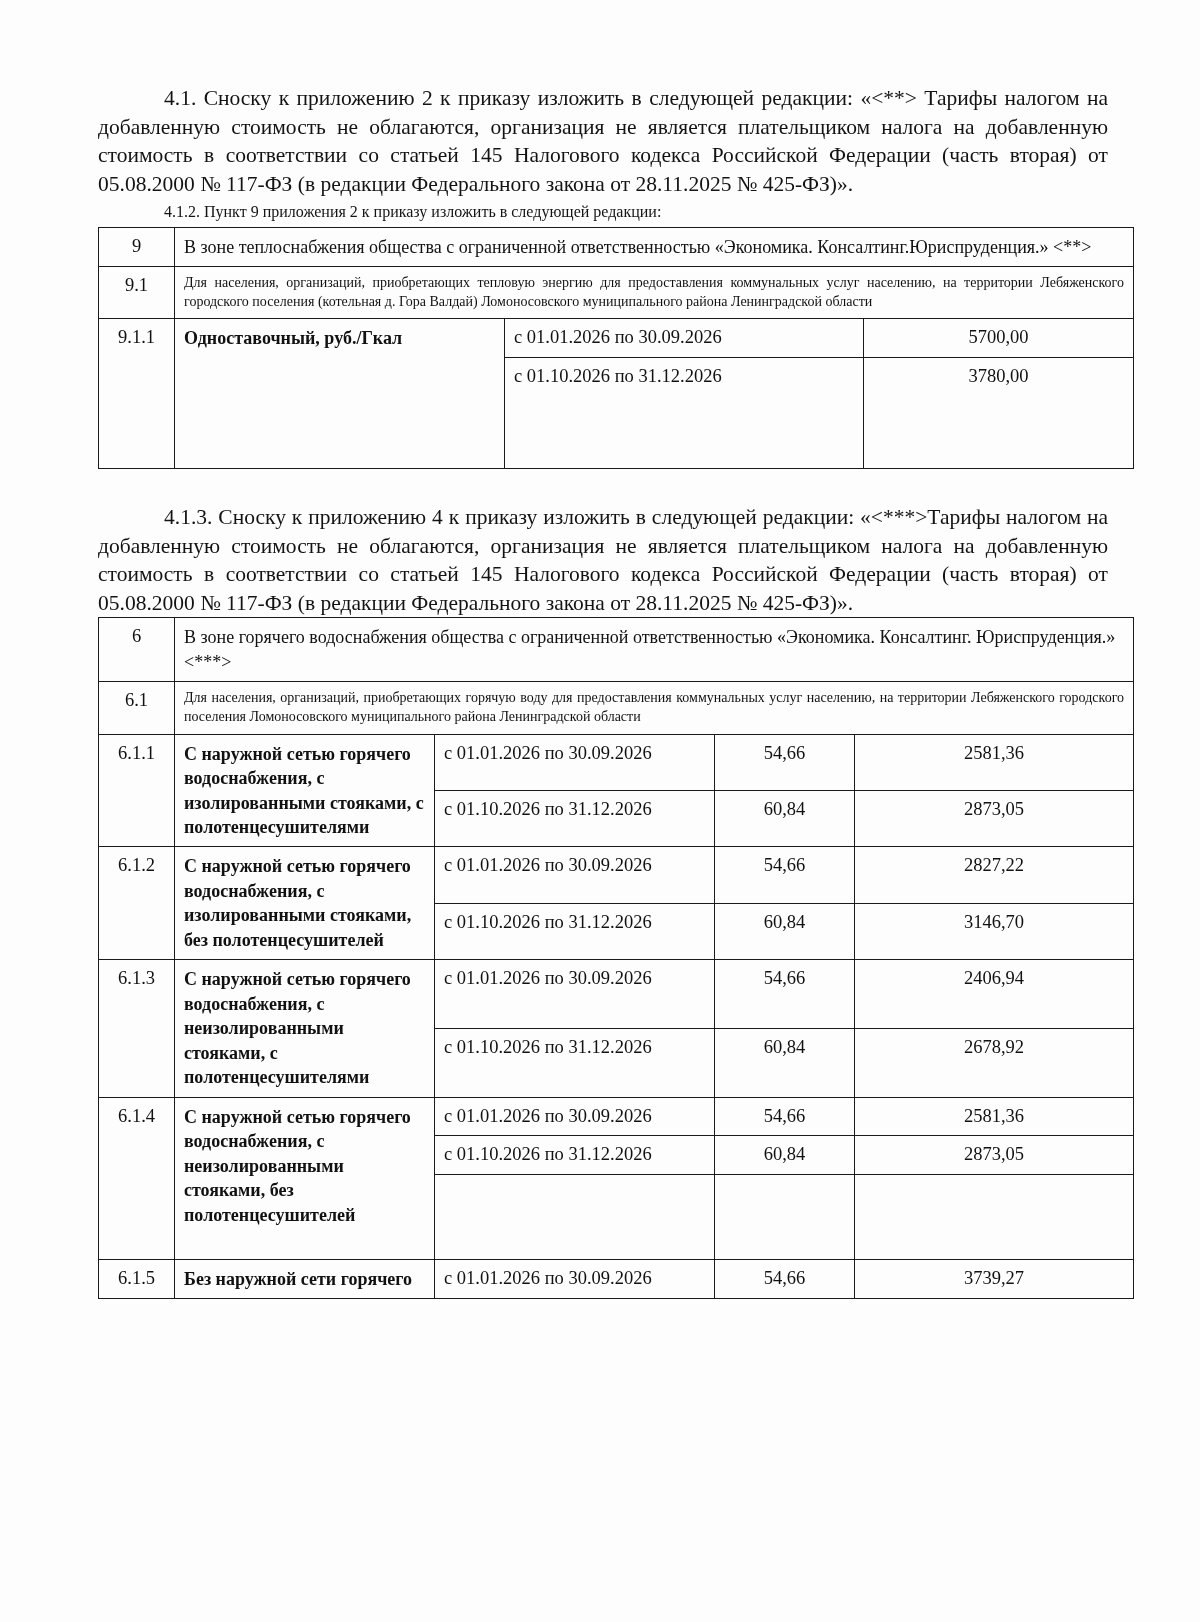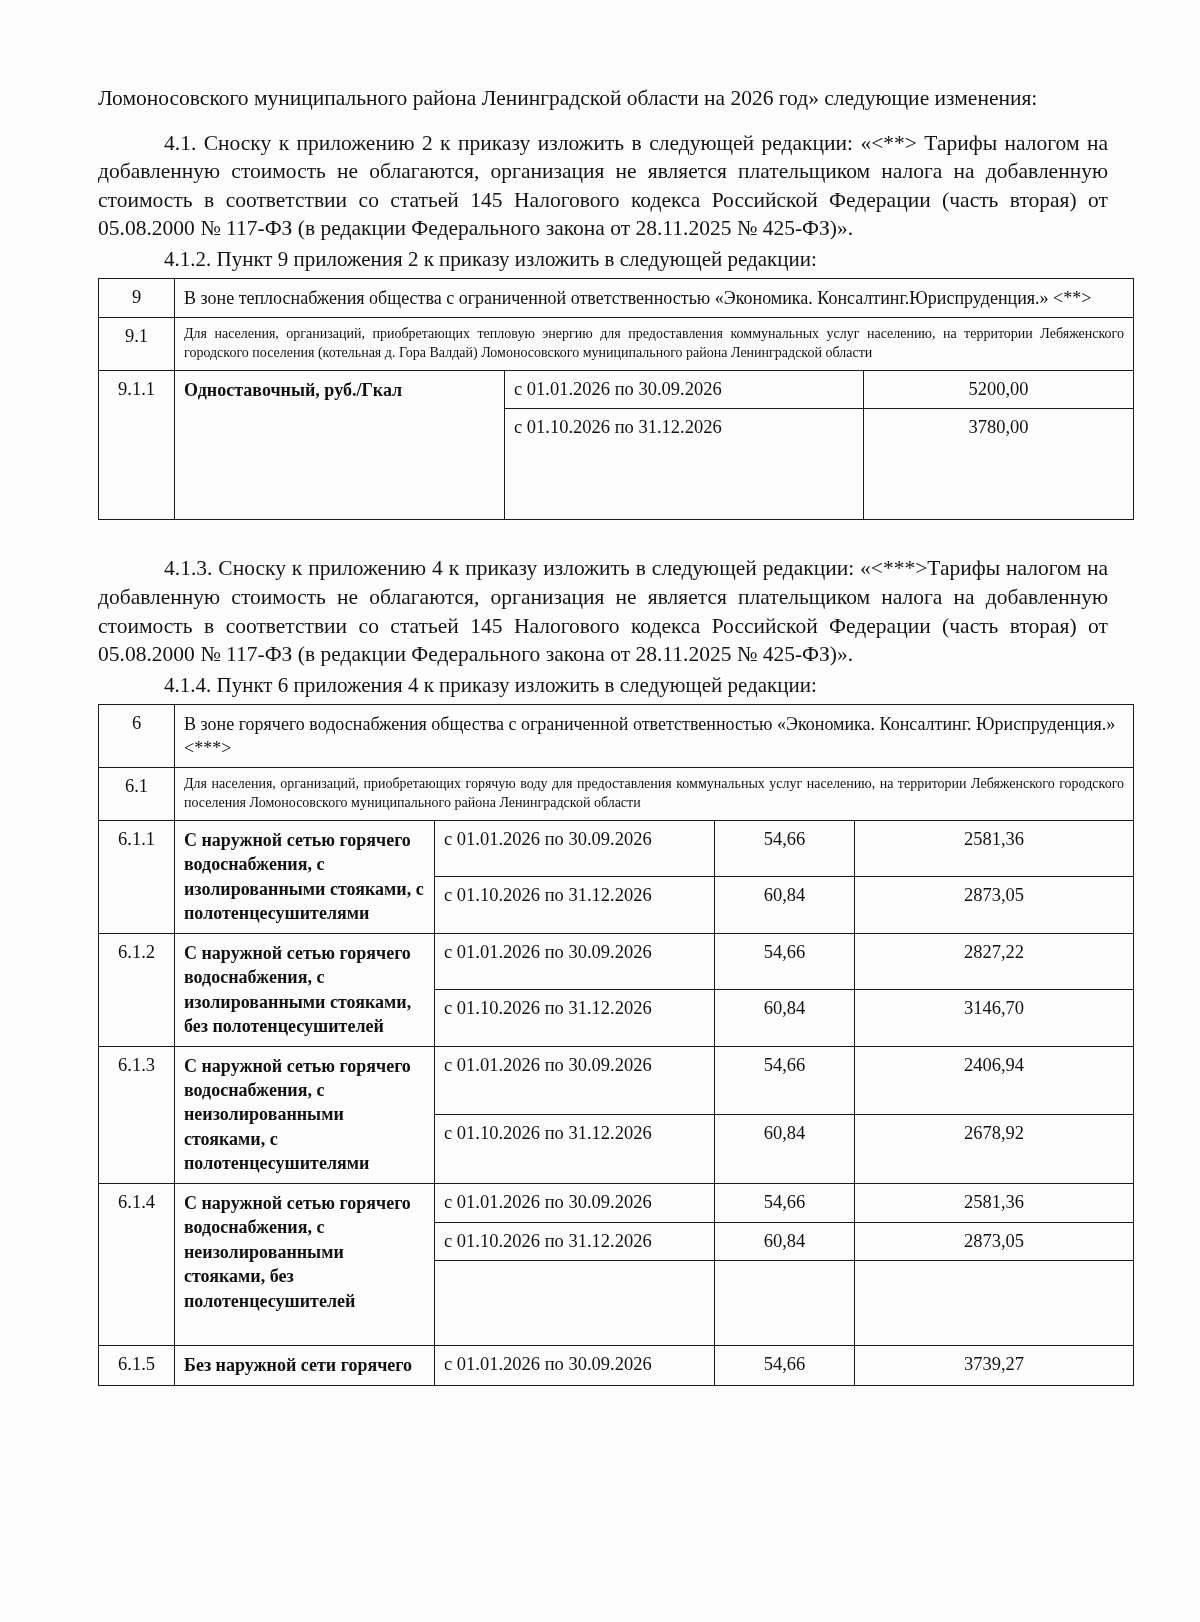--- a/index.html
+++ b/index.html
@@ -36,21 +36,21 @@
     text-align: justify;
     text-justify: inter-word;
     margin: 0;
     color: #131313;
   }
   .para.indent { text-indent: 66px; }
   .para + .para { margin-top: 16px; }
   .lead-line { margin-bottom: 2px; }
 
   .caption {
-    font-size: 21px;
+    font-size: 16px;
     line-height: 1.33;
     text-indent: 66px;
     margin: 3px 0 4px 0;
     color: #131313;
   }
 
   .spacer-lg { height: 34px; }
 
   
   table.doc {
@@ -117,21 +117,20 @@
   .t2 col.c5 { width: 279px; }
 
   .tall { height: 96px; }
 </style>
 </head>
 <body>
 
 <div class="page">
   <div class="content">
 
-    <p class="para lead-line">Ломоносовского муниципального района Ленинградской области на 2026 год» следующие изменения:</p>
 
     <p class="para indent">4.1. Сноску к приложению 2 к приказу изложить в следующей редакции: «&lt;**&gt; Тарифы налогом на добавленную стоимость не облагаются, организация не является плательщиком налога на добавленную стоимость в соответствии со статьей 145 Налогового кодекса Российской Федерации (часть вторая) от 05.08.2000 № 117-ФЗ (в редакции Федерального закона от 28.11.2025 № 425-ФЗ)».</p>
 
     <p class="caption">4.1.2. Пункт 9 приложения 2 к приказу изложить в следующей редакции:</p>
 
     <table class="doc t1">
       <colgroup>
         <col class="c1">
           <col class="c2">
           <col class="c3">
@@ -143,34 +142,33 @@
           <td class="headtxt" colspan="3">В зоне теплоснабжения общества с ограниченной ответственностью «Экономика. Консалтинг.Юриспруденция.» &lt;**&gt;</td>
         </tr>
         <tr>
           <td class="num">9.1</td>
           <td class="justify" colspan="3">Для населения, организаций, приобретающих тепловую энергию для предоставления коммунальных услуг населению, на территории Лебяженского городского поселения (котельная д. Гора Валдай) Ломоносовского муниципального района Ленинградской области</td>
         </tr>
         <tr>
           <td class="num" rowspan="2">9.1.1</td>
           <td class="desc" rowspan="2">Одноставочный, руб./Гкал</td>
           <td class="period">с 01.01.2026 по 30.09.2026</td>
-          <td class="val">5200,00</td>
+          <td class="val">5700,00</td>
         </tr>
         <tr>
           <td class="period tall">с 01.10.2026 по 31.12.2026</td>
           <td class="val tall">3780,00</td>
         </tr>
       </tbody>
     </table>
 
     <div class="spacer-lg"></div>
 
     <p class="para indent">4.1.3. Сноску к приложению 4 к приказу изложить в следующей редакции: «&lt;***&gt;Тарифы налогом на добавленную стоимость не облагаются, организация не является плательщиком налога на добавленную стоимость в соответствии со статьей 145 Налогового кодекса Российской Федерации (часть вторая) от 05.08.2000 № 117-ФЗ (в редакции Федерального закона от 28.11.2025 № 425-ФЗ)».</p>
 
-    <p class="caption">4.1.4. Пункт 6 приложения 4 к приказу изложить в следующей редакции:</p>
 
     <table class="doc t2">
       <colgroup>
         <col class="c1">
           <col class="c2">
           <col class="c3">
           <col class="c4">
           <col class="c5">
       </colgroup>
       <tbody>

